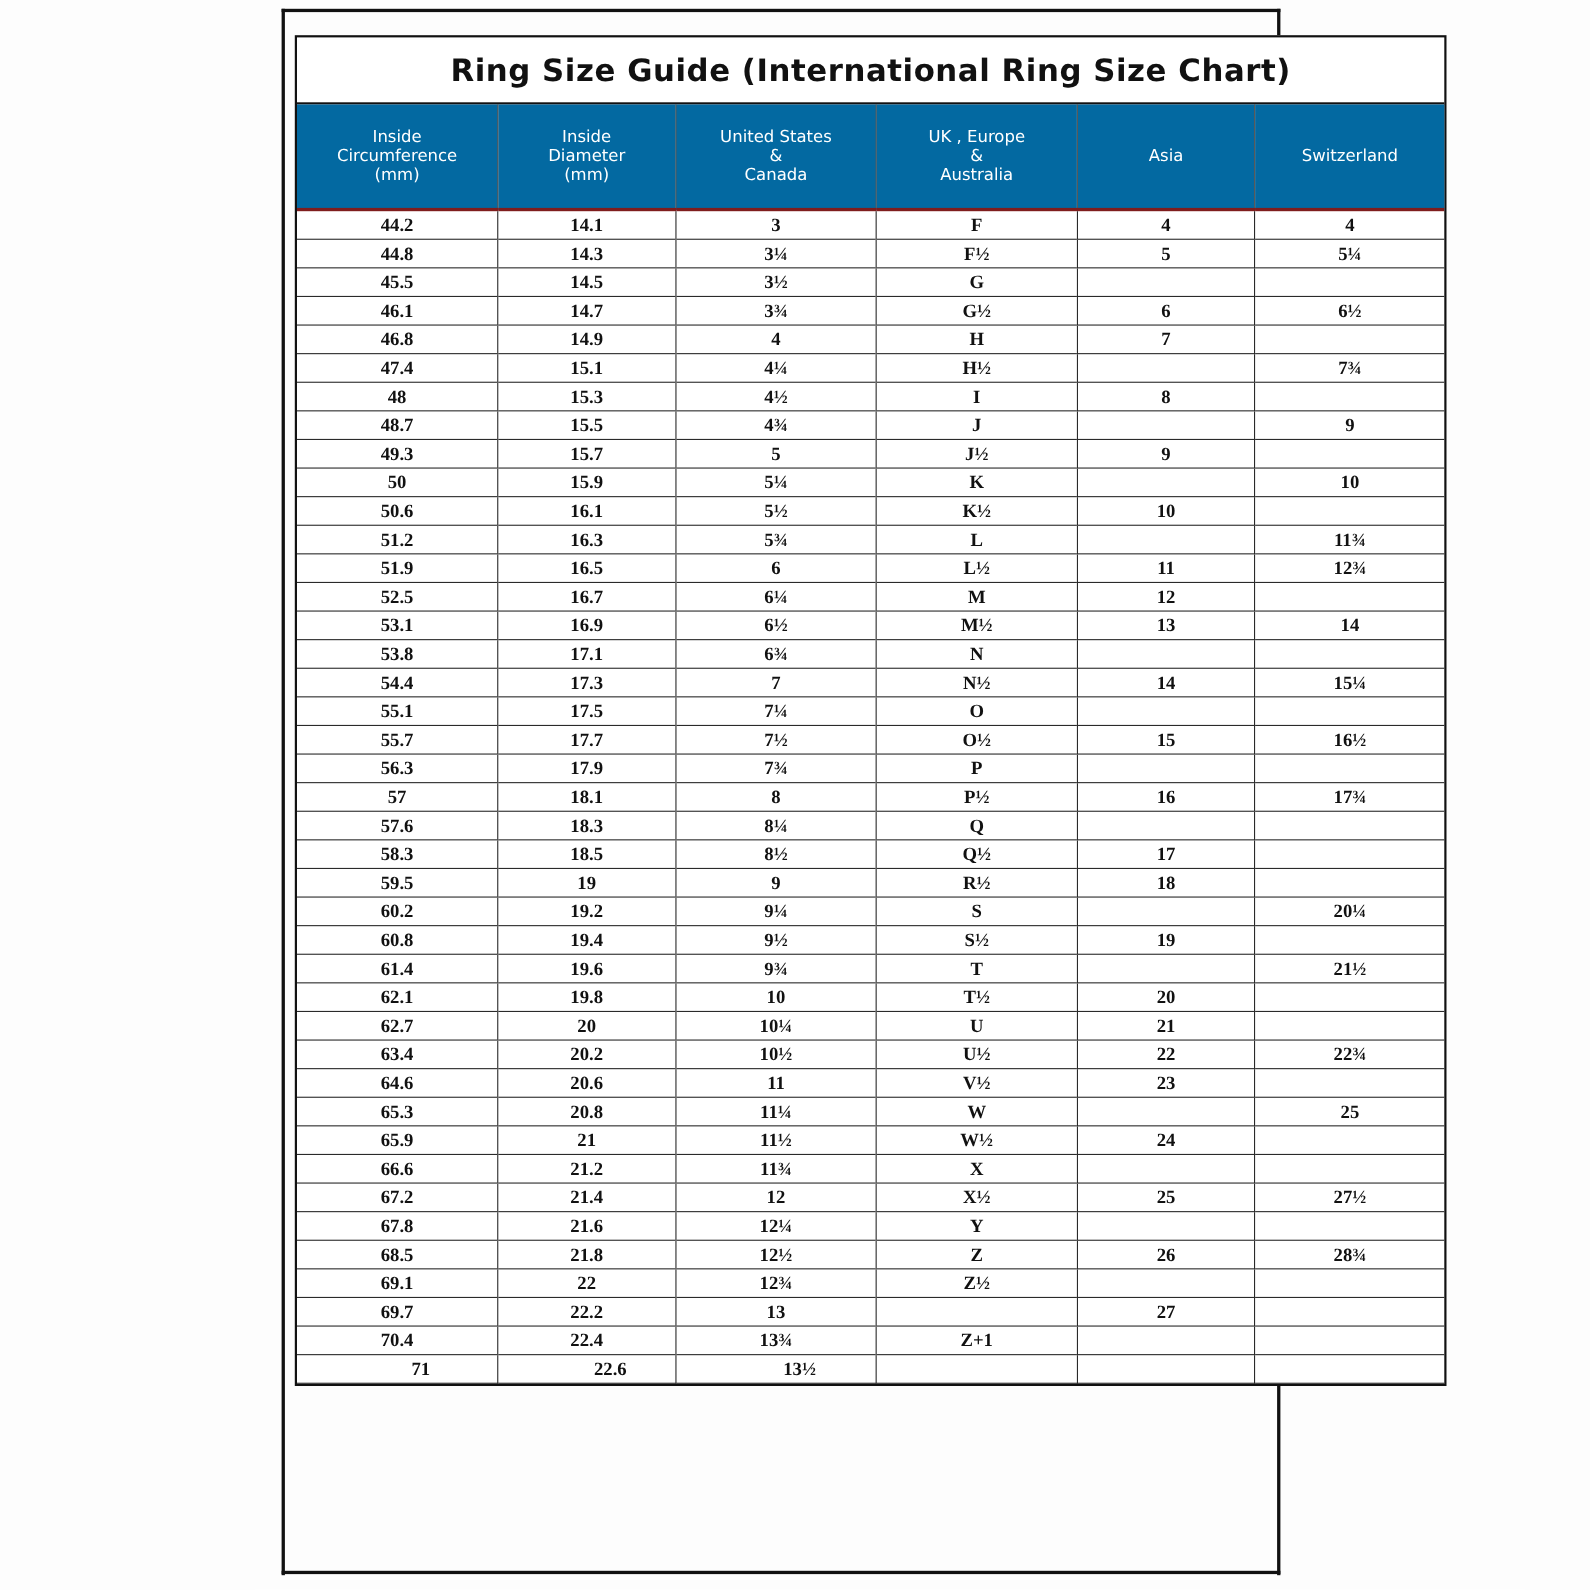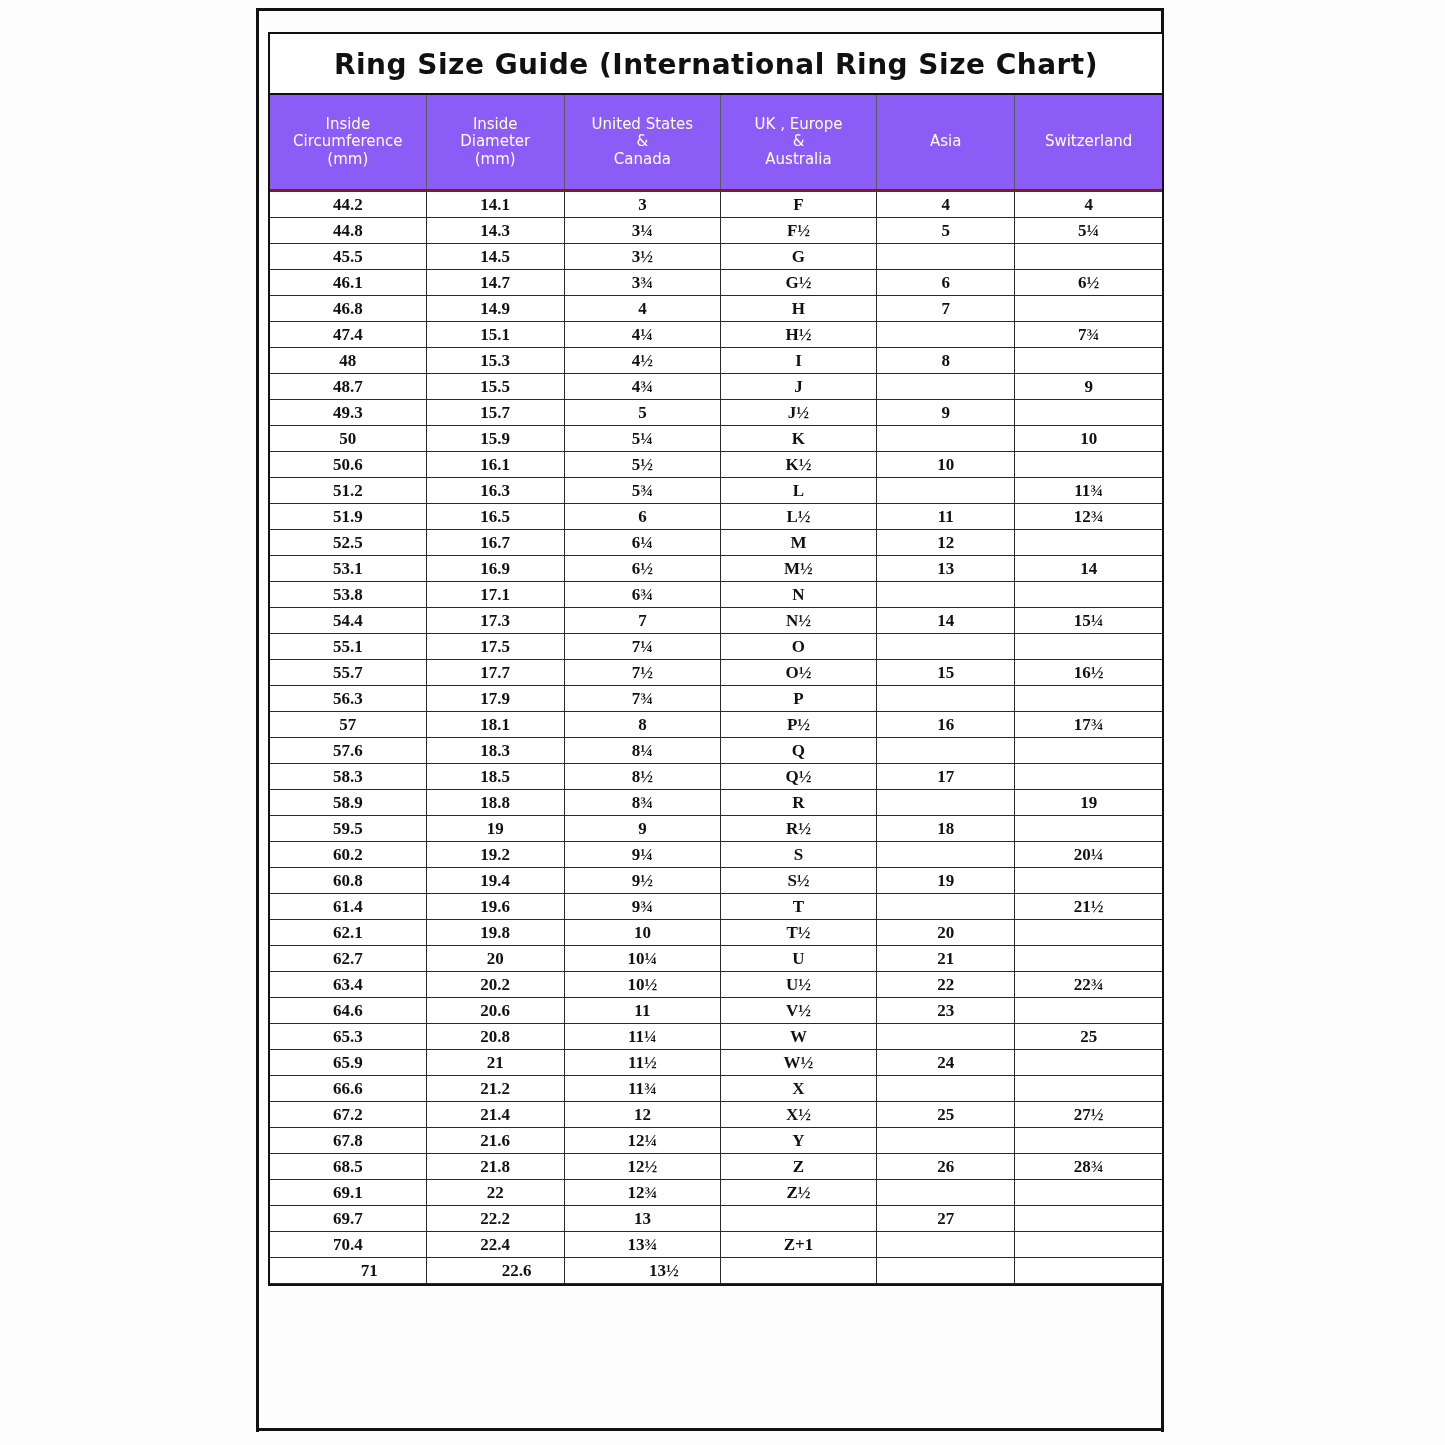--- a/index.html
+++ b/index.html
@@ -37,21 +37,21 @@
     left: 256px;
     top: 1428px;
     width: 908px;
     height: 0;
     border-top: 3px solid #111;
   }
   .sheet {
     position: absolute;
     left: 268px;
     top: 32px;
-    width: 896px;
+    width: 1047px;
     box-sizing: border-box;
     border: 2px solid #111;
     background: #fff;
   }
   .title {
     font-family: "DejaVu Sans", sans-serif;
     font-weight: bold;
     font-size: 28px;
     text-align: center;
     padding: 14px 4px 12px 4px;
@@ -59,21 +59,21 @@
     color: #111;
     border-bottom: 2px solid #111;
     white-space: nowrap;
   }
   table.ring {
     border-collapse: collapse;
     width: 100%;
     table-layout: fixed;
   }
   table.ring th {
-    background: #8b5cf6;
+    background: #0369a1;
     color: #ffffff;
     font-family: "DejaVu Sans", sans-serif;
     font-weight: normal;
     font-size: 15px;
     line-height: 1.15;
     text-align: center;
     vertical-align: middle;
     padding: 6px 2px;
     border-right: 1px solid #595959;
     height: 82px;
@@ -329,28 +329,20 @@
           </tr>
           <tr>
             <td>58.3</td>
             <td>18.5</td>
             <td>8½</td>
             <td>Q½</td>
             <td>17</td>
             <td></td>
           </tr>
           <tr>
-            <td>58.9</td>
-            <td>18.8</td>
-            <td>8¾</td>
-            <td>R</td>
-            <td></td>
-            <td>19</td>
-          </tr>
-          <tr>
             <td>59.5</td>
             <td>19</td>
             <td>9</td>
             <td>R½</td>
             <td>18</td>
             <td></td>
           </tr>
           <tr>
             <td>60.2</td>
             <td>19.2</td>

